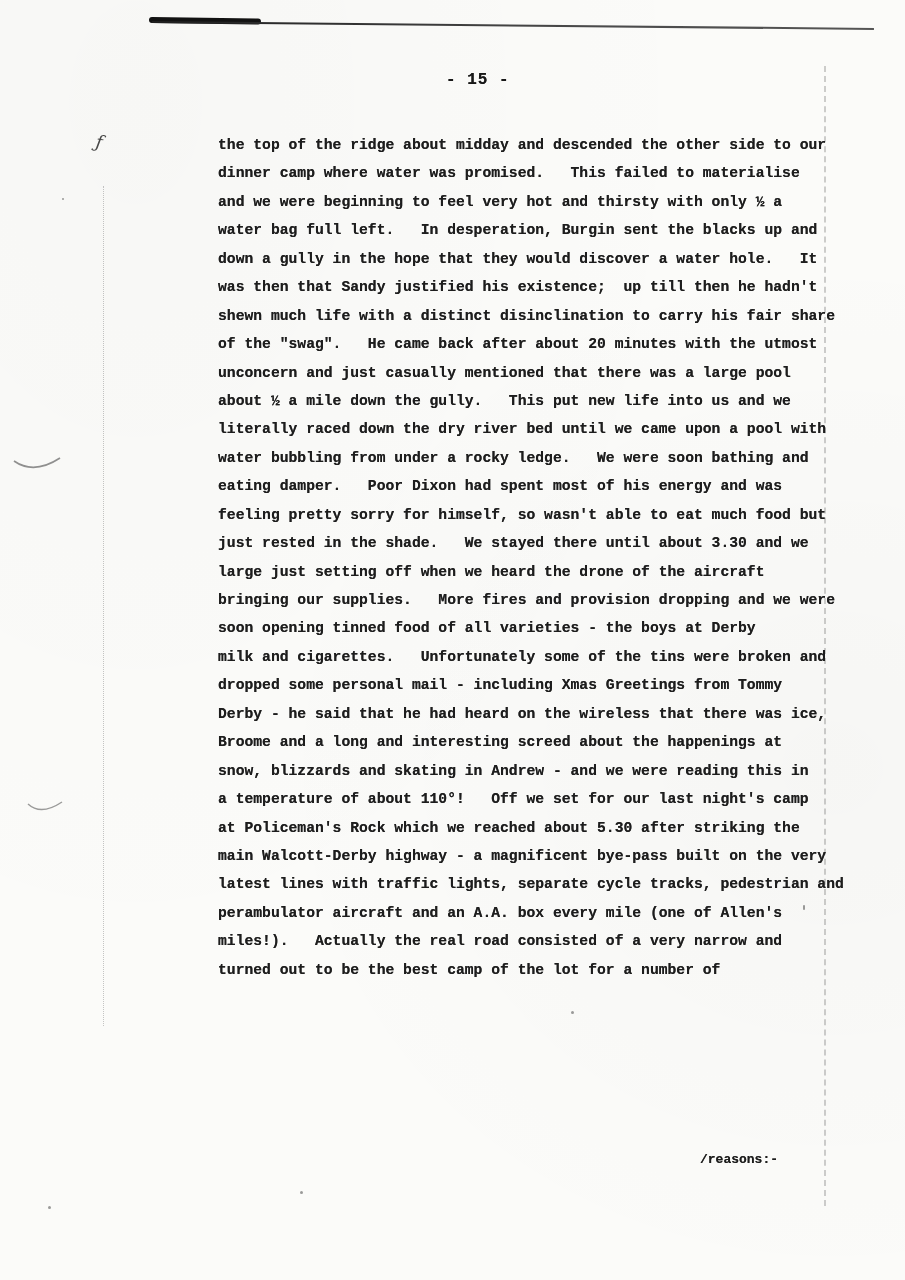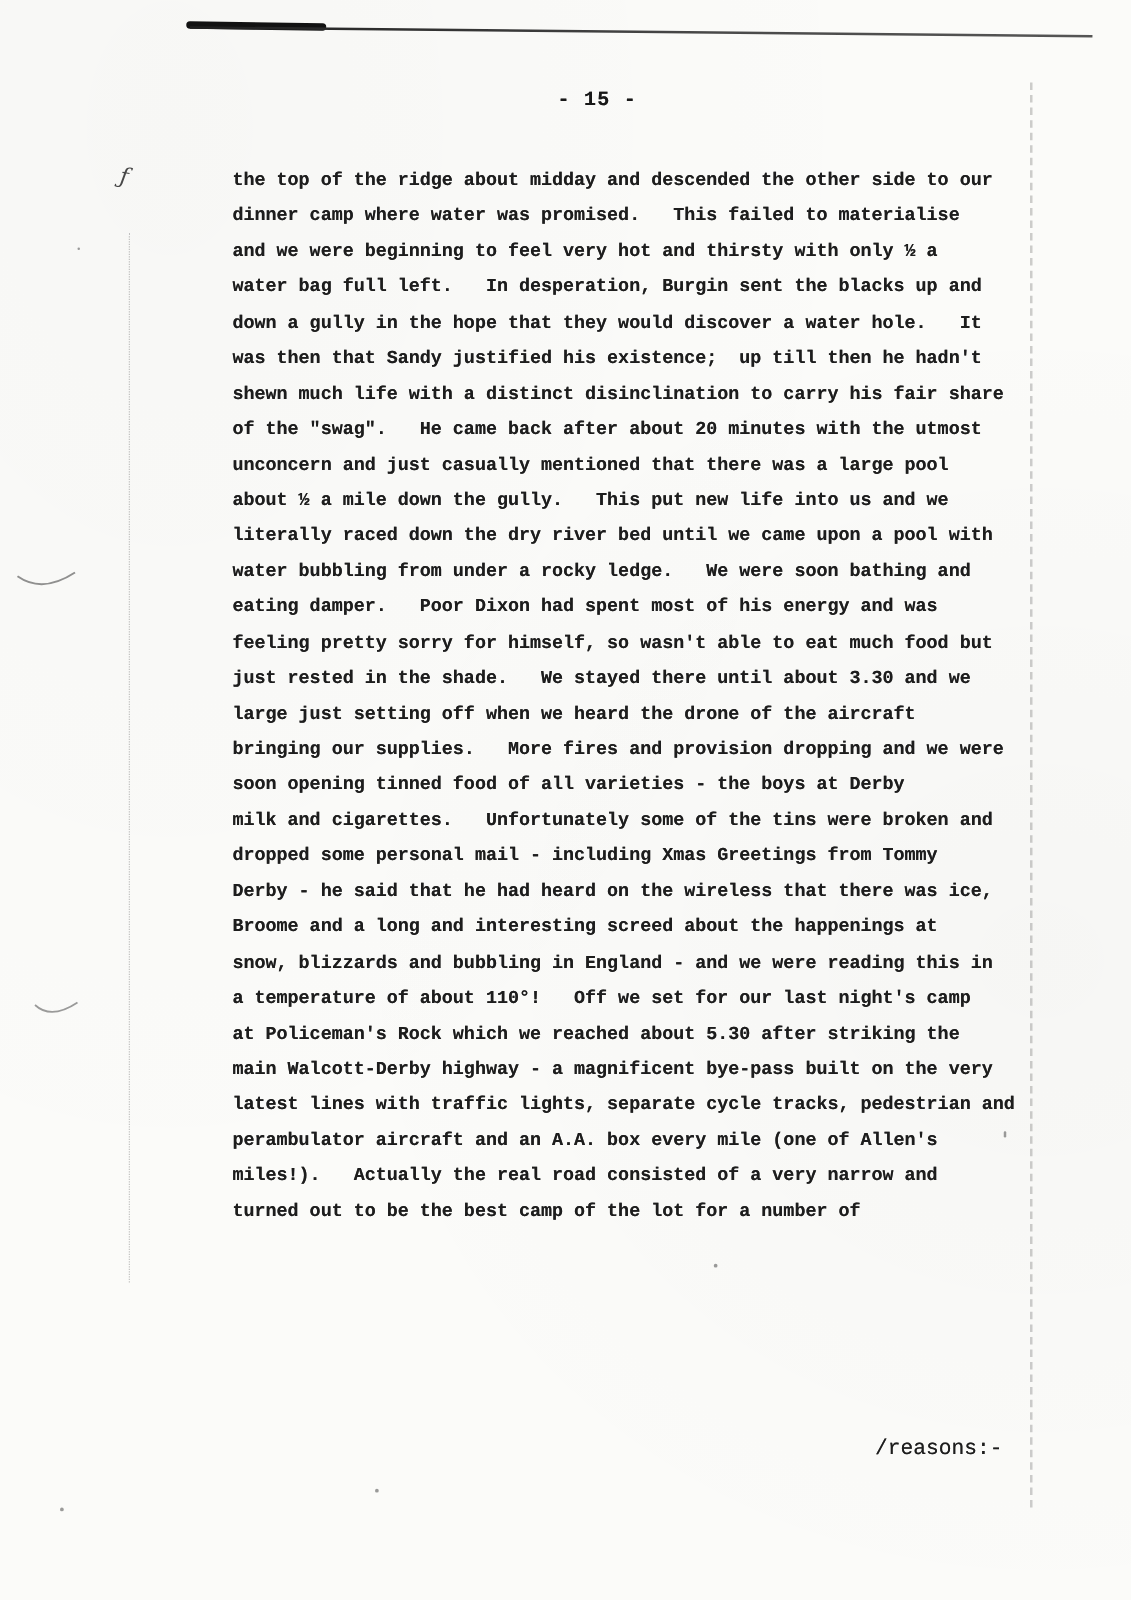--- a/index.html
+++ b/index.html
@@ -26,41 +26,42 @@
   }
   .line {
     white-space: pre;
     font-family: "Liberation Mono", "DejaVu Sans Mono", monospace;
     font-size: 14.7px;
     line-height: 28.45px;
     height: 28.45px;
     font-weight: bold;
     color: #1d1d1d;
     text-shadow: 0 0 0.45px rgba(25,25,25,0.75);
+    margin-left: 32px;
   }
   .page-number {
     position: absolute;
     left: 446px;
     top: 66px;
     white-space: pre;
     font-size: 16px;
     line-height: 28px;
     font-weight: bold;
     color: #181818;
     text-shadow: 0 0 0.5px rgba(20,20,20,0.8);
     letter-spacing: 1px;
   }
   .continuation {
     position: absolute;
     left: 700px;
     top: 1146px;
     white-space: pre;
-    font-size: 17px;
+    font-size: 13px;
     line-height: 28px;
-    font-weight: normal;
+    font-weight: bold;
     color: #1d1d1d;
     text-shadow: 0 0 0.45px rgba(25,25,25,0.75);
   }
   
   .artifact { position: absolute; pointer-events: none; }
   .top-rule {
     left: 152px; top: 21px;
     width: 722px; height: 2px;
     background: linear-gradient(to right, #1f1f1f, #4a4a4a 60%, #555);
     transform: rotate(0.55deg);
@@ -142,21 +143,21 @@
     <div class="line">eating damper.   Poor Dixon had spent most of his energy and was</div>
     <div class="line">feeling pretty sorry for himself, so wasn't able to eat much food but</div>
     <div class="line">just rested in the shade.   We stayed there until about 3.30 and we</div>
     <div class="line">large just setting off when we heard the drone of the aircraft</div>
     <div class="line">bringing our supplies.   More fires and provision dropping and we were</div>
     <div class="line">soon opening tinned food of all varieties - the boys at Derby</div>
     <div class="line">milk and cigarettes.   Unfortunately some of the tins were broken and</div>
     <div class="line">dropped some personal mail - including Xmas Greetings from Tommy</div>
     <div class="line">Derby - he said that he had heard on the wireless that there was ice,</div>
     <div class="line">Broome and a long and interesting screed about the happenings at</div>
-    <div class="line">snow, blizzards and bubbling in England - and we were reading this in</div>
+    <div class="line">snow, blizzards and skating in Andrew - and we were reading this in</div>
     <div class="line">a temperature of about 110°!   Off we set for our last night's camp</div>
     <div class="line">at Policeman's Rock which we reached about 5.30 after striking the</div>
     <div class="line">main Walcott-Derby highway - a magnificent bye-pass built on the very</div>
     <div class="line">latest lines with traffic lights, separate cycle tracks, pedestrian and</div>
     <div class="line">perambulator aircraft and an A.A. box every mile (one of Allen's</div>
     <div class="line">miles!).   Actually the real road consisted of a very narrow and</div>
     <div class="line">turned out to be the best camp of the lot for a number of</div>
   </div>
 
   <div class="continuation">/reasons:-</div>

